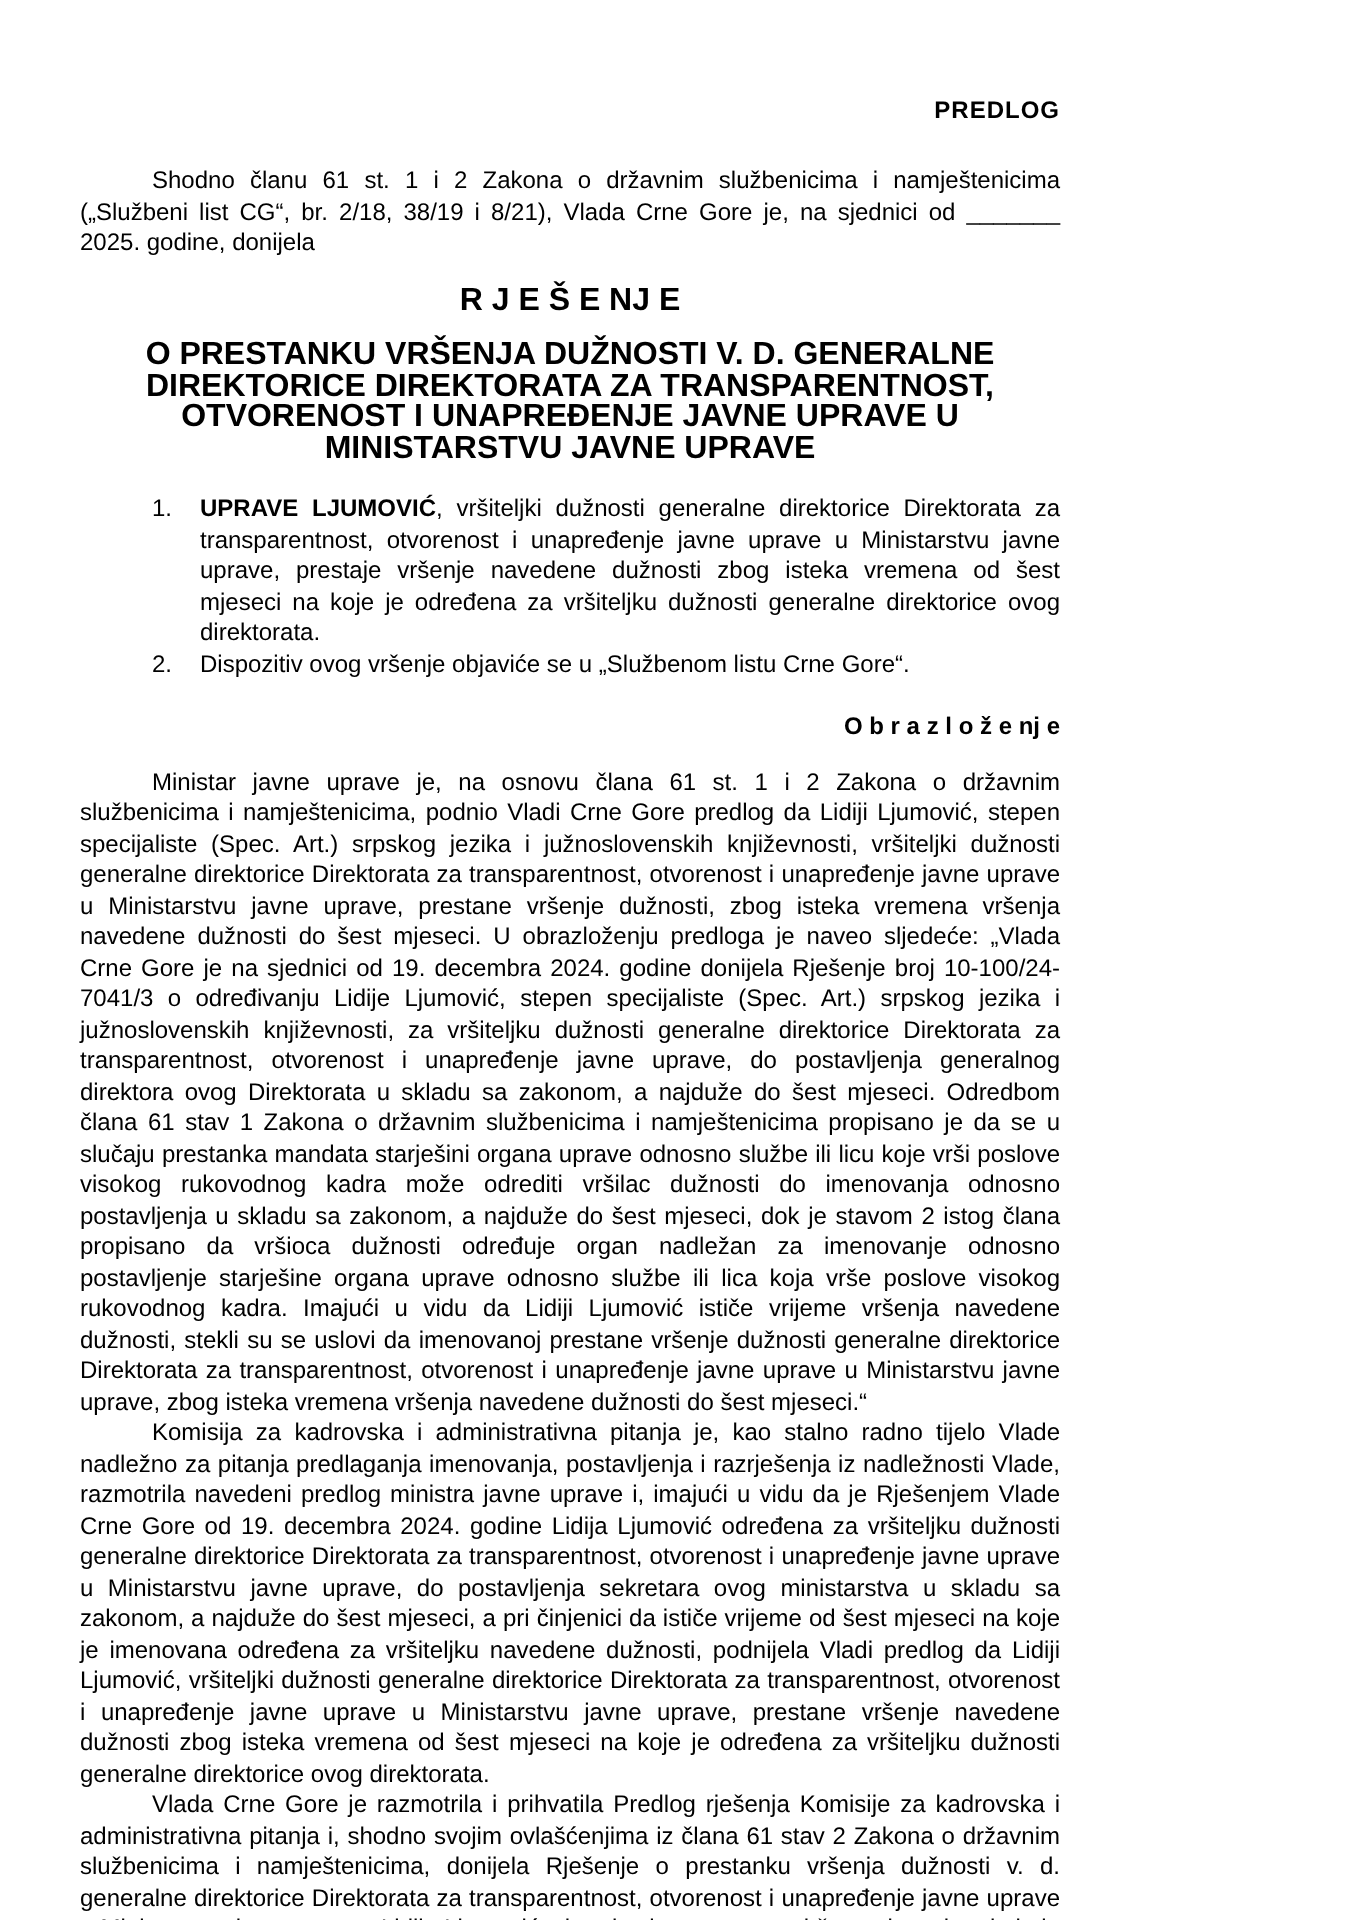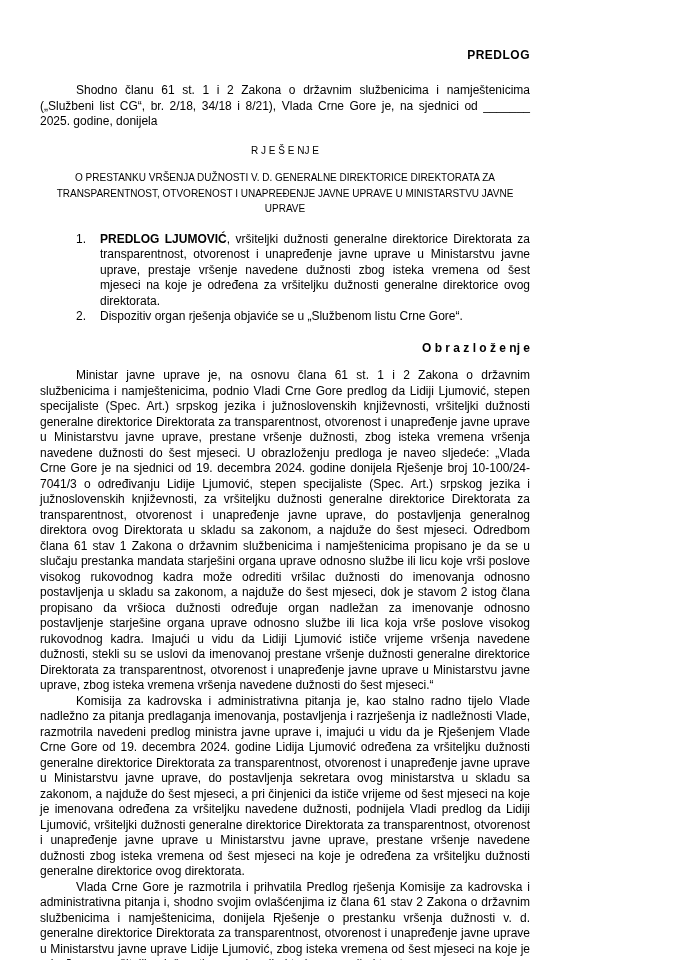--- a/index.html
+++ b/index.html
@@ -25,22 +25,22 @@
   .body-text {
     font-size: 12px;
     line-height: 15.5px;
     text-align: justify;
   }
 
   .indent { text-indent: 36px; }
 
   .title-block {
     text-align: center;
-    font-weight: normal;
-    font-size: 10px;
+    font-weight: bold;
+    font-size: 16px;
     line-height: 15.5px;
     margin-top: 13px;
   }
   .subtitle {
     max-width: 562px;
     margin: 12px auto;
   }
 
   .list {
     list-style: none;
@@ -70,35 +70,35 @@
     margin-bottom: 12px;
   }
 </style>
 </head>
 <body>
 
 <div class="page">
 
   <div class="doc-label">PREDLOG</div>
 
-  <p class="body-text indent">Shodno članu 61 st. 1 i 2 Zakona o državnim službenicima i namještenicima („Službeni list CG“, br. 2/18, 34/18 i 8/21), Vlada Crne Gore je, na sjednici od _______ 2025. godine, donijela</p>
+  <p class="body-text indent">Shodno članu 61 st. 1 i 2 Zakona o državnim službenicima i namještenicima („Službeni list CG“, br. 2/18, 38/19 i 8/21), Vlada Crne Gore je, na sjednici od _______ 2025. godine, donijela</p>
 
   <div class="title-block">
     <div>R J E Š E NJ E</div>
     <div class="subtitle">O PRESTANKU VRŠENJA DUŽNOSTI V. D. GENERALNE DIREKTORICE DIREKTORATA ZA TRANSPARENTNOST, OTVORENOST I UNAPREĐENJE JAVNE UPRAVE U MINISTARSTVU JAVNE UPRAVE</div>
   </div>
 
   <ol class="list">
     <li class="list-item">
       <span class="list-num">1.</span>
-      <span class="list-text"><b>PREDLOG LJUMOVIĆ</b><span>, vršiteljki dužnosti generalne direktorice Direktorata za transparentnost, otvorenost i unapređenje javne uprave u Ministarstvu javne uprave, prestaje vršenje navedene dužnosti zbog isteka vremena od šest mjeseci na koje je određena za vršiteljku dužnosti generalne direktorice ovog direktorata.</span></span>
+      <span class="list-text"><b>UPRAVE LJUMOVIĆ</b><span>, vršiteljki dužnosti generalne direktorice Direktorata za transparentnost, otvorenost i unapređenje javne uprave u Ministarstvu javne uprave, prestaje vršenje navedene dužnosti zbog isteka vremena od šest mjeseci na koje je određena za vršiteljku dužnosti generalne direktorice ovog direktorata.</span></span>
     </li>
     <li class="list-item">
       <span class="list-num">2.</span>
-      <span class="list-text"><span>Dispozitiv organ rješenja objaviće se u „Službenom listu Crne Gore“.</span></span>
+      <span class="list-text"><span>Dispozitiv ovog vršenje objaviće se u „Službenom listu Crne Gore“.</span></span>
     </li>
   </ol>
 
   <div class="section-heading">O b r a z l o ž e nj e</div>
 
   <p class="body-text indent">Ministar javne uprave je, na osnovu člana 61 st. 1 i 2 Zakona o državnim službenicima i namještenicima, podnio Vladi Crne Gore predlog da Lidiji Ljumović, stepen specijaliste (Spec. Art.) srpskog jezika i južnoslovenskih književnosti, vršiteljki dužnosti generalne direktorice Direktorata za transparentnost, otvorenost i unapređenje javne uprave u Ministarstvu javne uprave, prestane vršenje dužnosti, zbog isteka vremena vršenja navedene dužnosti do šest mjeseci. U obrazloženju predloga je naveo sljedeće: „Vlada Crne Gore je na sjednici od 19. decembra 2024. godine donijela Rješenje broj 10-100/24-7041/3 o određivanju Lidije Ljumović, stepen specijaliste (Spec. Art.) srpskog jezika i južnoslovenskih književnosti, za vršiteljku dužnosti generalne direktorice Direktorata za transparentnost, otvorenost i unapređenje javne uprave, do postavljenja generalnog direktora ovog Direktorata u skladu sa zakonom, a najduže do šest mjeseci. Odredbom člana 61 stav 1 Zakona o državnim službenicima i namještenicima propisano je da se u slučaju prestanka mandata starješini organa uprave odnosno službe ili licu koje vrši poslove visokog rukovodnog kadra može odrediti vršilac dužnosti do imenovanja odnosno postavljenja u skladu sa zakonom, a najduže do šest mjeseci, dok je stavom 2 istog člana propisano da vršioca dužnosti određuje organ nadležan za imenovanje odnosno postavljenje starješine organa uprave odnosno službe ili lica koja vrše poslove visokog rukovodnog kadra. Imajući u vidu da Lidiji Ljumović ističe vrijeme vršenja navedene dužnosti, stekli su se uslovi da imenovanoj prestane vršenje dužnosti generalne direktorice Direktorata za transparentnost, otvorenost i unapređenje javne uprave u Ministarstvu javne uprave, zbog isteka vremena vršenja navedene dužnosti do šest mjeseci.“</p>
 
   <p class="body-text indent">Komisija za kadrovska i administrativna pitanja je, kao stalno radno tijelo Vlade nadležno za pitanja predlaganja imenovanja, postavljenja i razrješenja iz nadležnosti Vlade, razmotrila navedeni predlog ministra javne uprave i, imajući u vidu da je Rješenjem Vlade Crne Gore od 19. decembra 2024. godine Lidija Ljumović određena za vršiteljku dužnosti generalne direktorice Direktorata za transparentnost, otvorenost i unapređenje javne uprave u Ministarstvu javne uprave, do postavljenja sekretara ovog ministarstva u skladu sa zakonom, a najduže do šest mjeseci, a pri činjenici da ističe vrijeme od šest mjeseci na koje je imenovana određena za vršiteljku navedene dužnosti, podnijela Vladi predlog da Lidiji Ljumović, vršiteljki dužnosti generalne direktorice Direktorata za transparentnost, otvorenost i unapređenje javne uprave u Ministarstvu javne uprave, prestane vršenje navedene dužnosti zbog isteka vremena od šest mjeseci na koje je određena za vršiteljku dužnosti generalne direktorice ovog direktorata.</p>
 
   <p class="body-text indent">Vlada Crne Gore je razmotrila i prihvatila Predlog rješenja Komisije za kadrovska i administrativna pitanja i, shodno svojim ovlašćenjima iz člana 61 stav 2 Zakona o državnim službenicima i namještenicima, donijela Rješenje o prestanku vršenja dužnosti v. d. generalne direktorice Direktorata za transparentnost, otvorenost i unapređenje javne uprave u Ministarstvu javne uprave Lidije Ljumović, zbog isteka vremena od šest mjeseci na koje je određena za vršiteljku dužnosti generalne direktorice ovog direktorata.</p>

